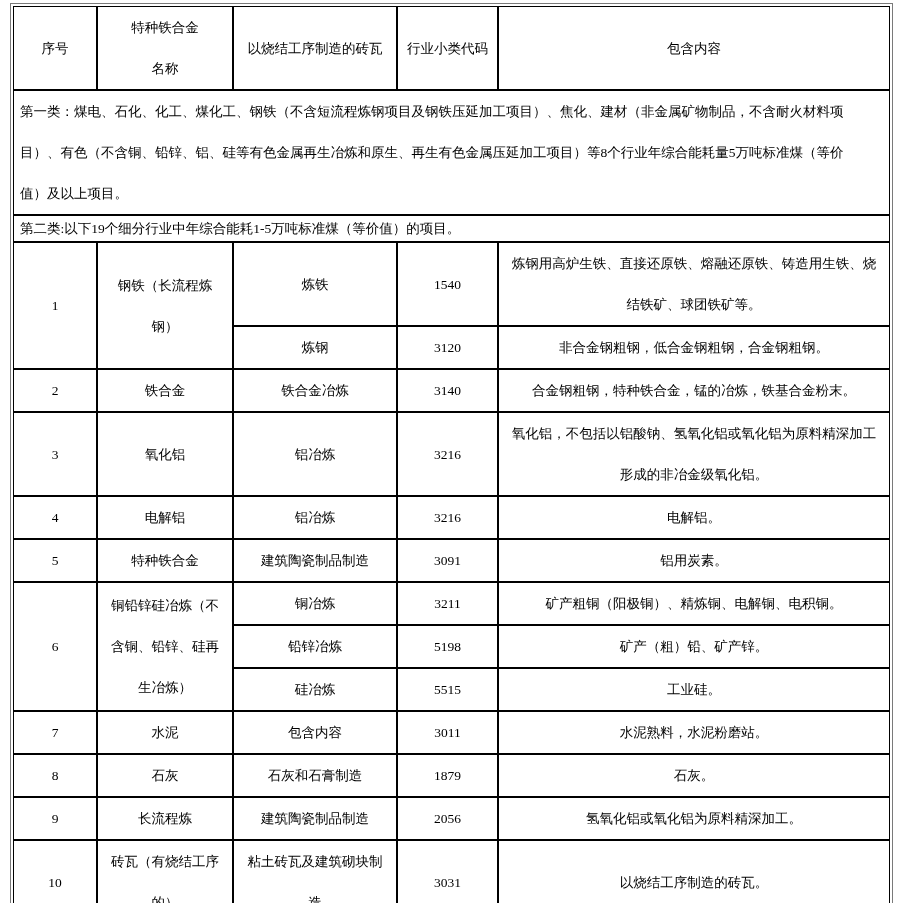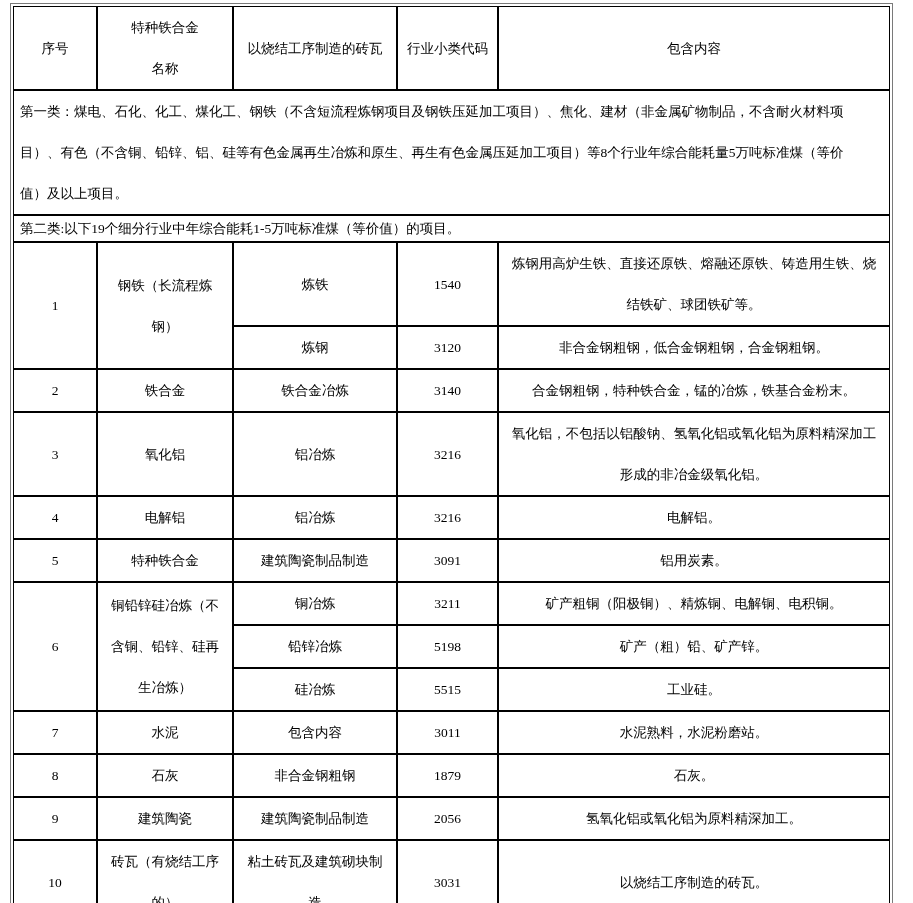--- a/index.html
+++ b/index.html
@@ -155,28 +155,28 @@
       <td>7</td>
       <td>水泥</td>
       <td>包含内容</td>
       <td>3011</td>
       <td class="content-cell">水泥熟料，水泥粉磨站。</td>
     </tr>
 
     <tr>
       <td>8</td>
       <td>石灰</td>
-      <td>非合金钢粗钢</td>
+      <td>石灰和石膏制造</td>
       <td>1879</td>
       <td class="content-cell">石灰。</td>
     </tr>
 
     <tr>
       <td>9</td>
-      <td>建筑陶瓷</td>
+      <td>长流程炼</td>
       <td>建筑陶瓷制品制造</td>
       <td>2056</td>
       <td class="content-cell">氢氧化铝或氧化铝为原料精深加工。</td>
     </tr>
 
     <tr>
       <td>10</td>
       <td>砖瓦（有烧结工序
 的）</td>
       <td>粘土砖瓦及建筑砌块制

